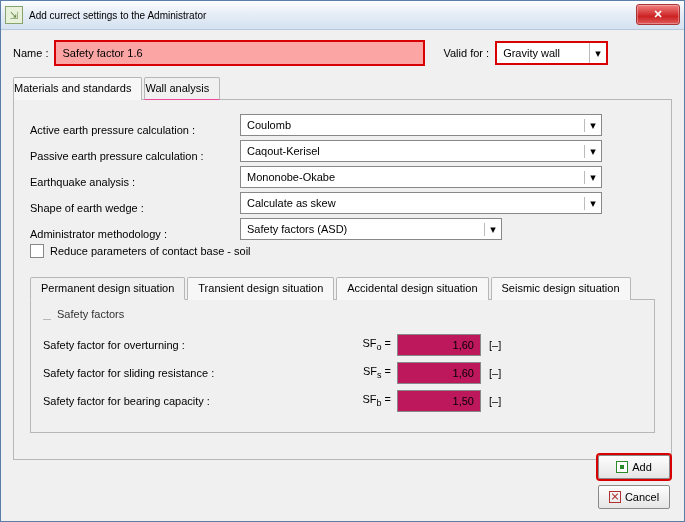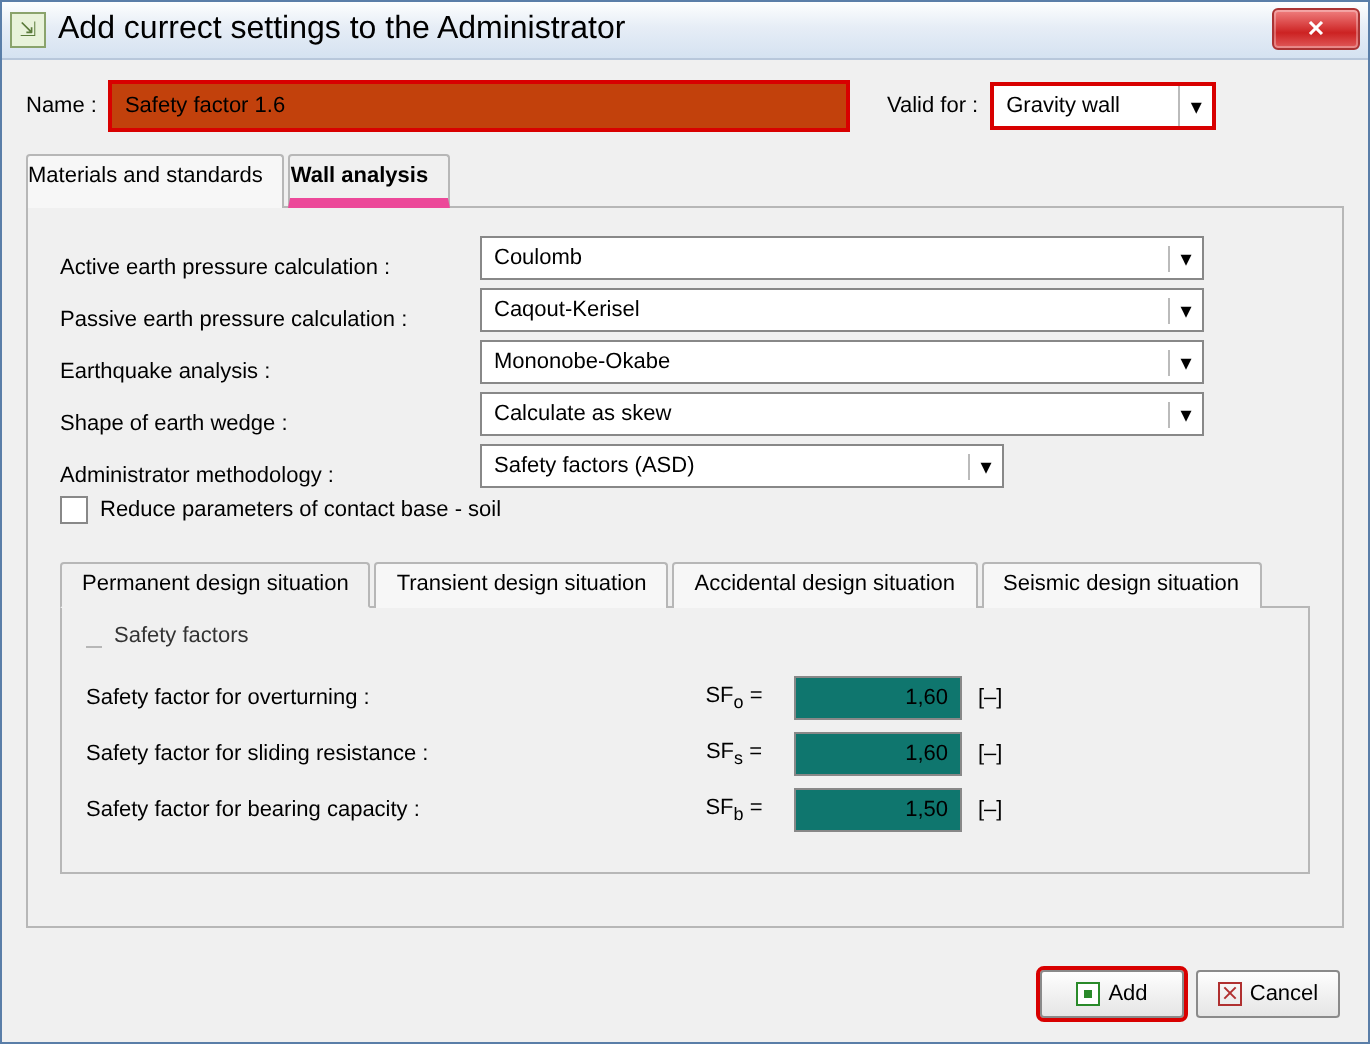--- a/index.html
+++ b/index.html
@@ -1,54 +1,54 @@
 <!DOCTYPE html>
 <html><head>
 <meta charset="utf-8">
 <style>
 html,body{margin:0;padding:0;font-family:"Segoe UI",Tahoma,sans-serif;font-size:11px;color:#000;background:#fff}
 .window{width:685px;height:522px;border:1px solid #5a7ea8;background:#f0f0f0;box-sizing:border-box;position:relative}
 .titlebar{height:28px;background:linear-gradient(to bottom,#fdfefe,#e6edf6 45%,#d5e2f1);border-bottom:1px solid #b8c7db;display:flex;align-items:center;padding:0 4px;position:relative}
 .titlebar .appicon{width:16px;height:16px;border:1px solid #8aa36c;background:#e8f2da;margin-right:6px;display:inline-flex;align-items:center;justify-content:center;font-size:10px;color:#5a7a3a}
-.titlebar .title{font-size:16px}
+.titlebar .title{font-size:10px}
 .titlebar .close{position:absolute;right:4px;top:3px;width:42px;height:19px;border:1px solid #a33;border-radius:3px;background:linear-gradient(to bottom,#f08080,#d63a3a 45%,#c22 60%,#e05a5a);color:#fff;display:flex;align-items:center;justify-content:center;font-weight:bold;font-size:11px;box-shadow:inset 0 0 0 1px rgba(255,255,255,.3)}
 .client{padding:10px 12px 12px 12px}
 .row{display:flex;align-items:center;margin-bottom:10px}
 .row .lbl{margin-right:6px}
-.name-input{width:355px;height:20px;border:2px solid #d80000;padding:1px 6px;background:#c2410c;font:inherit}
+.name-input{width:355px;height:20px;border:2px solid #d80000;padding:1px 6px;background:#fca5a5;font:inherit}
 .validfor-lbl{margin-left:18px;margin-right:6px}
 .validfor{border:2px solid #d80000;height:20px;display:flex;align-items:center;background:#fff}
 .validfor .val{padding:0 6px;min-width:80px}
 .validfor .arrow{width:16px;text-align:center;border-left:1px solid #bbb;height:100%;display:flex;align-items:center;justify-content:center}
 .tabs{display:flex;border-bottom:1px solid #b7b7b7;margin-top:4px}
 .tab{padding:4px 10px 5px 0;border:1px solid #b7b7b7;border-bottom:none;background:#f7f7f7;margin-right:2px;position:relative;top:1px;border-top-left-radius:2px;border-top-right-radius:2px}
-.tab.active{background:#f0f0f0;border-bottom:5px solid #ec4899;font-weight:bold}
+.tab.active{background:#f0f0f0;border-bottom:1px solid #ec4899;font-weight:normal}
 .panel{border:1px solid #b7b7b7;border-top:none;background:#f0f0f0;padding:14px 16px 18px 16px;height:360px;box-sizing:border-box}
 .frow{display:flex;align-items:flex-end;margin-bottom:4px}
 .frow .flabel{width:210px}
 .cbo{flex:0 0 360px;height:20px;border:1px solid #888;background:#fff;display:flex;align-items:center}
 .cbo .cval{flex:1;padding:0 6px}
 .cbo .carrow{width:16px;border-left:1px solid #bbb;text-align:center}
 .cbo.narrow{flex:0 0 260px}
 .chk{display:flex;align-items:center;margin-top:4px;margin-bottom:18px}
 .chk .box{width:12px;height:12px;border:1px solid #888;background:#fff;margin-right:6px}
 .subtabs{display:flex;border-bottom:1px solid #b7b7b7}
 .subtab{padding:4px 10px 5px 10px;border:1px solid #b7b7b7;border-bottom:none;background:#f7f7f7;margin-right:2px;position:relative;top:1px;border-top-left-radius:2px;border-top-right-radius:2px;white-space:nowrap}
 .subtab.active{background:#f0f0f0;border-bottom:1px solid #f0f0f0}
 .subpanel{border:1px solid #b7b7b7;border-top:none;padding:10px 16px 14px 12px}
 .group-title{position:relative;top:-2px;margin-bottom:6px;color:#333}
 .group-line{display:flex;align-items:center;margin-bottom:2px}
 .group-line .dash{flex:0 0 8px;border-top:1px solid #b7b7b7;margin-right:6px}
 .sfrow{display:flex;align-items:center;margin:6px 0}
 .sfrow .sflabel{width:300px}
-.sfrow .sym{width:48px;text-align:center;margin-right:6px;white-space:nowrap}
+.sfrow .sym{width:48px;text-align:right;margin-right:6px;white-space:nowrap}
 .sfrow .sym sub{font-size:9px}
-.sfrow .num{width:70px;height:18px;border:1px solid #888;background:#0f766e;text-align:right;padding:1px 6px;font:inherit}
+.sfrow .num{width:70px;height:18px;border:1px solid #888;background:#be185d;text-align:right;padding:1px 6px;font:inherit}
 .sfrow .unit{margin-left:8px}
-.btns{position:absolute;right:14px;bottom:12px;display:flex;flex-direction:row;gap:6px}
+.btns{position:absolute;right:14px;bottom:12px;display:flex;flex-direction:column;gap:6px}
 .btn{width:70px;height:22px;border:1px solid #8a8a8a;background:linear-gradient(to bottom,#fefefe,#e5e5e5);display:flex;align-items:center;justify-content:center;gap:4px;border-radius:2px}
 .btn.add{outline:2px solid #d80000;outline-offset:0}
 .icon-sq{width:10px;height:10px;display:inline-block}
 .icon-add{border:1px solid #2a8a2a;box-shadow:inset 0 0 0 3px #fff, inset 0 0 0 10px #2a8a2a}
 .icon-cancel{border:1px solid #b03030;position:relative}
 .icon-cancel::before,.icon-cancel::after{content:"";position:absolute;left:1px;right:1px;top:4px;border-top:1px solid #b03030}
 .icon-cancel::before{transform:rotate(45deg)}
 .icon-cancel::after{transform:rotate(-45deg)}
 </style>
 </head>

